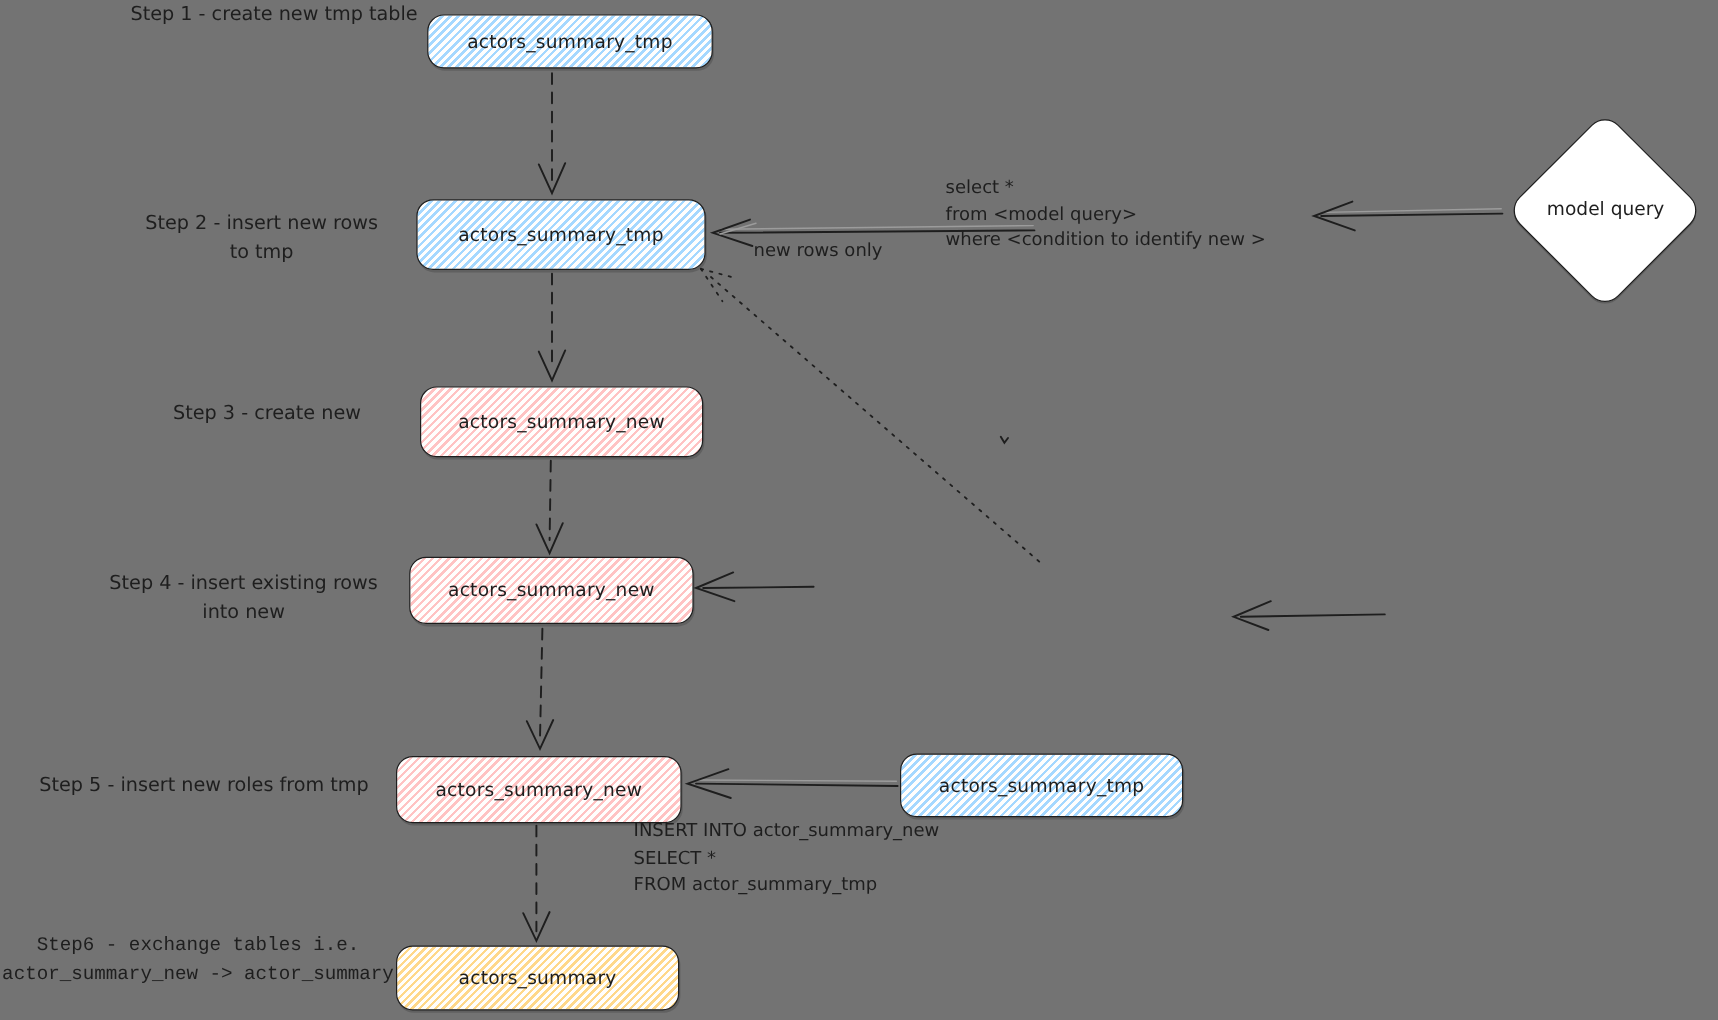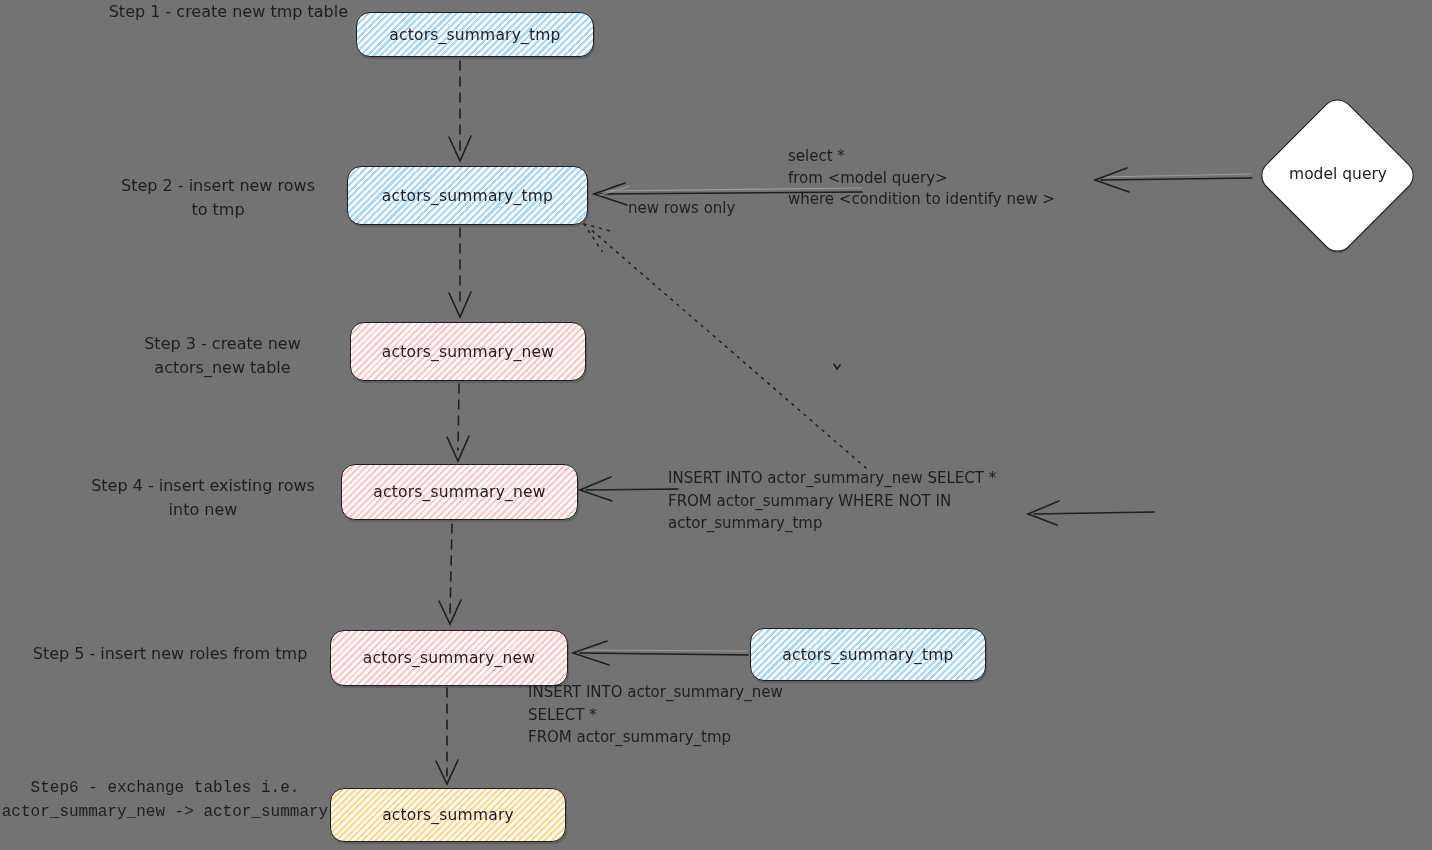--- a/index.html
+++ b/index.html
@@ -117,21 +117,20 @@
     <div>Step 1 - create new tmp table</div>
   </div>
 
   <div class="step-label t-center" style="left:60px;top:174px;width:316px;">
     <div>Step 2 - insert new rows</div>
     <div>to tmp</div>
   </div>
 
   <div class="step-label t-center" style="left:80px;top:332px;width:285px;">
     <div>Step 3 - create new</div>
-    <div>actors_new table</div>
   </div>
 
   <div class="step-label t-center" style="left:58px;top:474px;width:290px;">
     <div>Step 4 - insert existing rows</div>
     <div>into new</div>
   </div>
 
   <div class="step-label t-center" style="left:20px;top:642px;width:300px;">
     <div>Step 5 - insert new roles from tmp</div>
   </div>
@@ -176,25 +175,20 @@
   <div class="annot" style="left:788px;top:146px;width:352px;">
     <div>select *</div>
     <div>from &lt;model query&gt;</div>
     <div>where &lt;condition to identify new &gt;</div>
   </div>
 
   <div class="annot" style="left:628px;top:198px;width:132px;">
     <div>new rows only</div>
   </div>
 
-  <div class="annot sql" style="left:668px;top:467px;width:400px;">
-    <div>INSERT INTO actor_summary_new SELECT *</div>
-    <div>FROM actor_summary WHERE NOT IN</div>
-    <div>actor_summary_tmp</div>
-  </div>
 
   <div class="annot sql" style="left:528px;top:681px;width:320px;">
     <div>INSERT INTO actor_summary_new</div>
     <div>SELECT *</div>
     <div>FROM actor_summary_tmp</div>
   </div>
 
 </div>
 
 </body></html>

